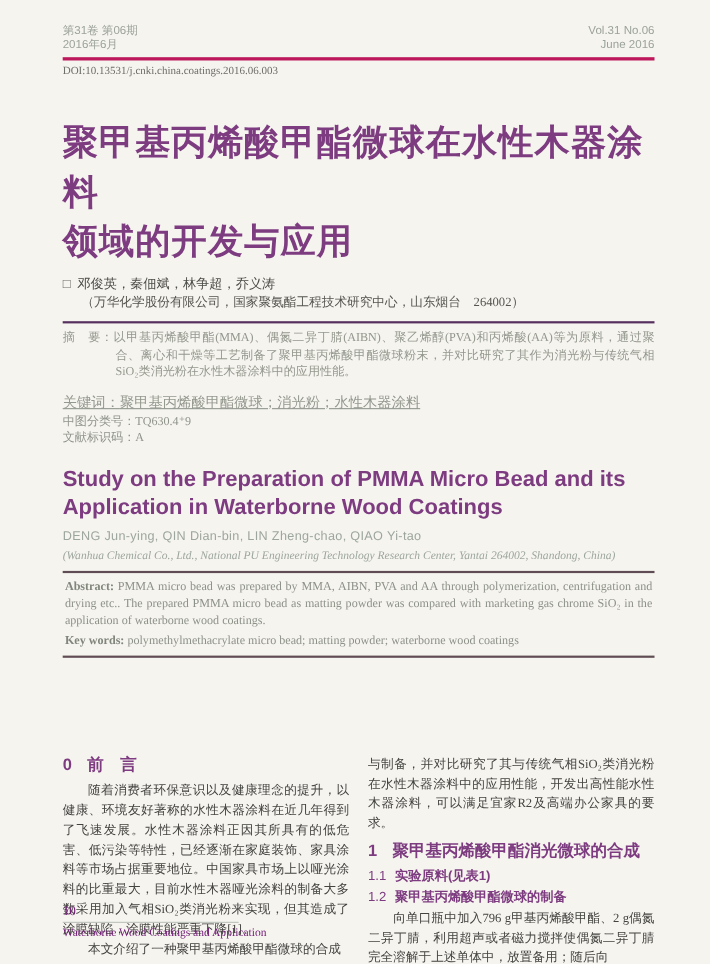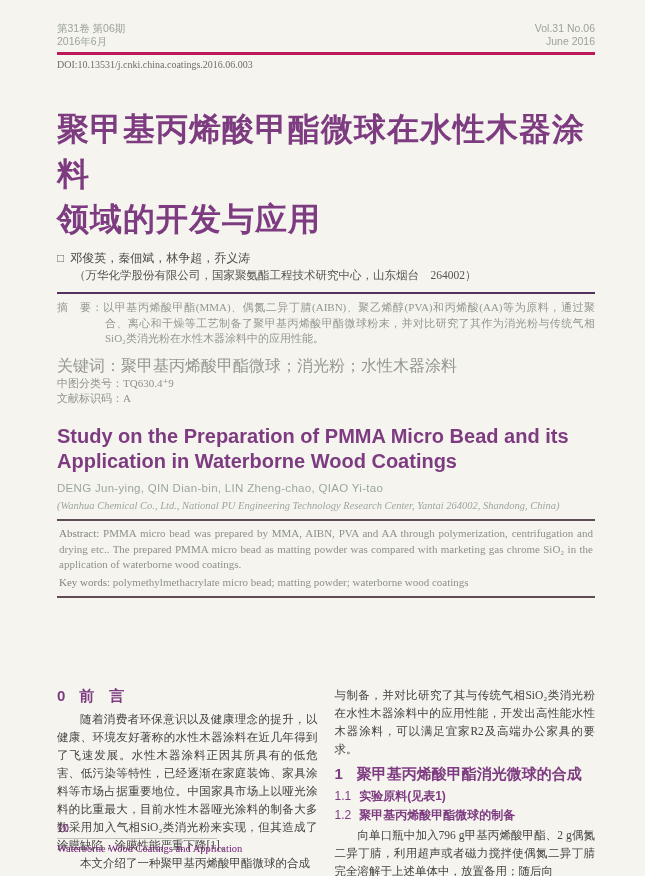--- a/index.html
+++ b/index.html
@@ -35,42 +35,42 @@
   }
   .authors-cn{margin-top:9px;font-size:12px;line-height:15px;color:#4c4c48;}
   .author-marker{margin-right:6px;color:#6a6a64;}
   .affil-cn{margin-top:2px;font-size:11.5px;line-height:15px;color:#55554f;padding-left:17px;}
   .rule-purple{margin-top:9px;height:2px;background:#56305e;}
   
   .abs-cn{
     margin-top:6px;font-size:11px;line-height:15.5px;color:#93988e;
     padding-left:48px;text-indent:-48px;text-align:justify;
   }
-  .kw-cn{font-size:16px;line-height:15.5px;color:#93988e;margin-top:1px;}
+  .kw-cn{font-size:13px;line-height:15.5px;color:#93988e;margin-top:1px;text-decoration:underline;}
   .meta-row{display:flex;font-size:11px;line-height:15px;color:#8f948b;margin-top:3px;flex-direction:column;}
   .meta-a{width:195px;}
   .meta-b{width:138px;}
   
   .title-en{
     margin-top:18px;
     font-family:"Liberation Sans","DejaVu Sans",sans-serif;
     font-weight:bold;font-size:20px;line-height:25px;color:#7d3b80;
   }
   .authors-en{
     margin-top:7px;font-family:"Liberation Sans","DejaVu Sans",sans-serif;
     font-size:11.5px;line-height:15px;color:#9ca69e;letter-spacing:.3px;
   }
   .affil-en{margin-top:3px;font-size:10.5px;line-height:14px;font-style:italic;color:#9ca69e;}
   .abs-en-box{
     margin-top:6px;
     border-top:2px solid #5f4c54;border-bottom:2px solid #5f4c54;
     padding:5px 2px 6px;
     font-size:11px;line-height:15.5px;color:#8d9289;text-align:justify;
   }
-  .bold-label{font-weight:normal;color:#80867c;}
+  .bold-label{font-weight:bold;color:#80867c;}
   .kw-en{margin-top:2px;}
   
   .columns{
     margin-top:88px;
     display:flex;gap:17px;
     font-size:11.5px;line-height:18px;text-align:justify;color:#434340;
   }
   .col{flex:1;min-width:0;}
   .sec-h{
     font-family:"Liberation Sans","DejaVu Sans",sans-serif;

